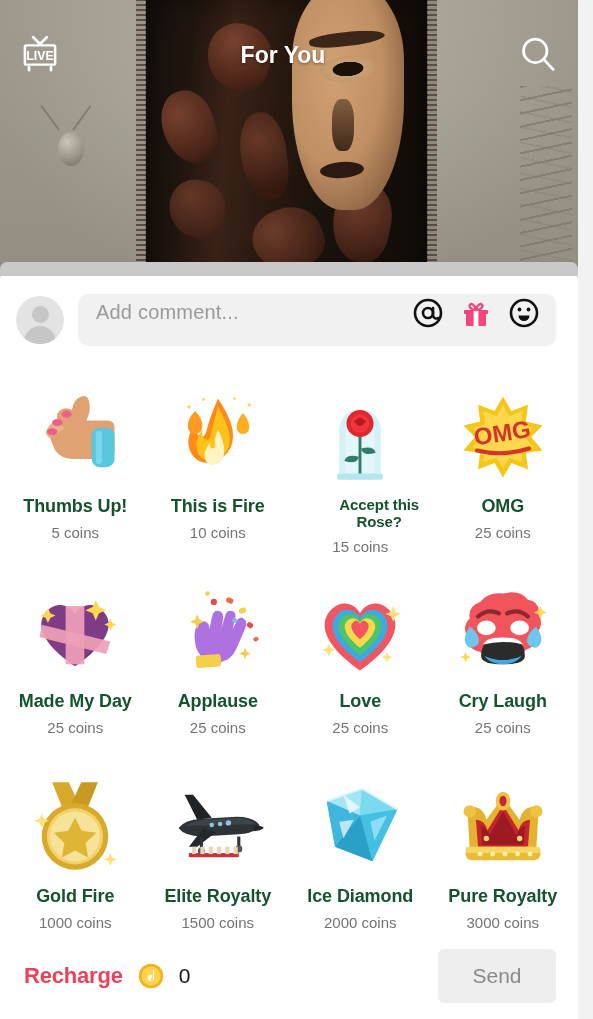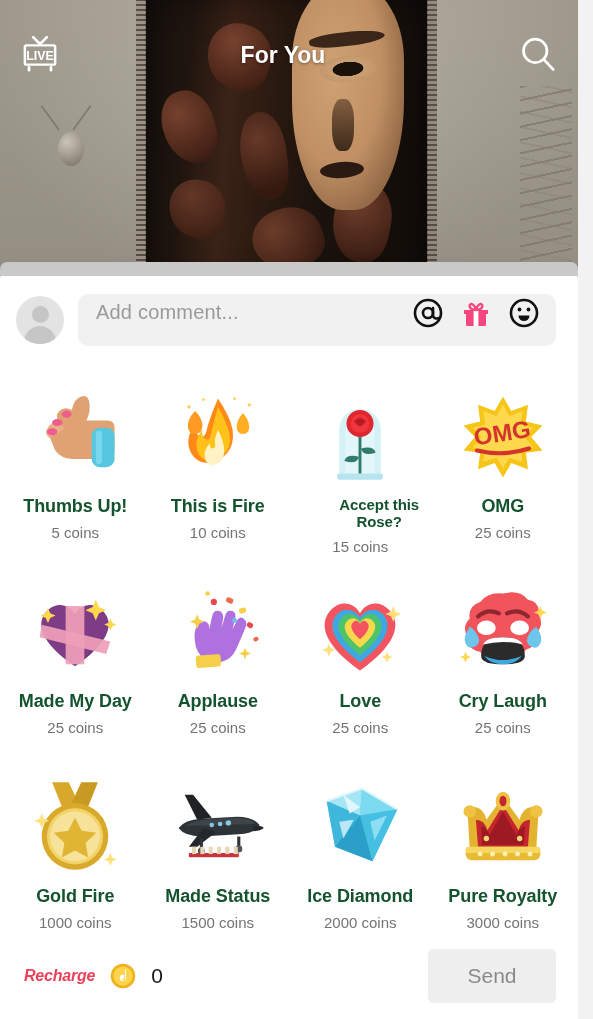--- a/index.html
+++ b/index.html
@@ -337,39 +337,38 @@
 
   
   .sheet-footer {
     height: 86px;
     display: flex;
     align-items: center;
     padding: 0 22px 0 24px;
     gap: 14px;
   }
   .recharge {
-    font-size: 16px;
+    font-size: 22px;
     font-weight: 700;
     color: #ec4159;
     cursor: pointer;
     letter-spacing: -0.2px;
-    font-style: italic;
   }
   .coin {
     width: 28px; height: 28px;
     flex: 0 0 auto;
   }
   .balance {
     font-size: 21px;
     color: #161616;
     font-weight: 400;
   }
   .spacer { flex: 1; }
   .send-btn {
-    width: 128px;
+    width: 118px;
     height: 54px;
     background: #eeeeee;
     border-radius: 6px;
     display: flex;
     align-items: center;
     justify-content: center;
     font-size: 21px;
     color: #8a8a8a;
     cursor: pointer;
   }
@@ -658,21 +657,21 @@
             <g fill="#e8d7b6">
               <rect x="25" y="70" width="4" height="7"></rect>
               <rect x="33" y="70" width="4" height="7"></rect>
               <rect x="41" y="70" width="4" height="7"></rect>
               <rect x="49" y="70" width="4" height="7"></rect>
               <rect x="57" y="70" width="4" height="7"></rect>
               <rect x="65" y="70" width="4" height="7"></rect>
             </g>
           </svg>
         </div>
-        <div class="gift-name">Made Status</div>
+        <div class="gift-name">Elite Royalty</div>
         <div class="gift-price">1500 coins</div>
       </div>
 
       <div class="gift-cell">
         <div class="gift-art">
           <svg viewBox="0 0 100 100">
             <path d="M18 26 L52 14 L86 34 L62 84 L26 70 z" fill="#59ccea"></path>
             <path d="M18 26 L52 14 L50 40 z" fill="#a5e6f6"></path>
             <path d="M52 14 L86 34 L50 40 z" fill="#7cdaf0"></path>
             <path d="M18 26 L50 40 L26 70 z" fill="#3fb7dc"></path>

